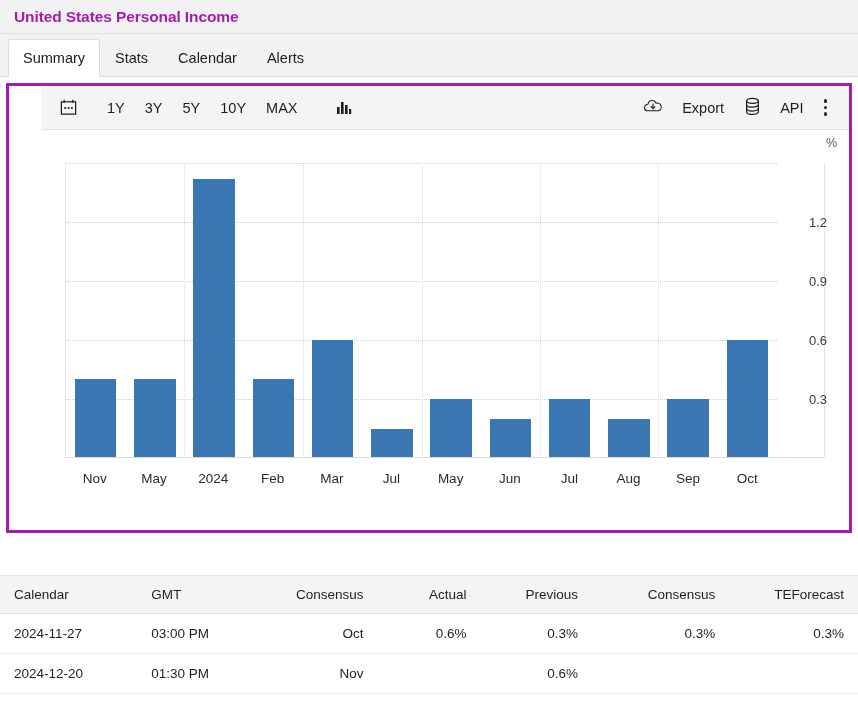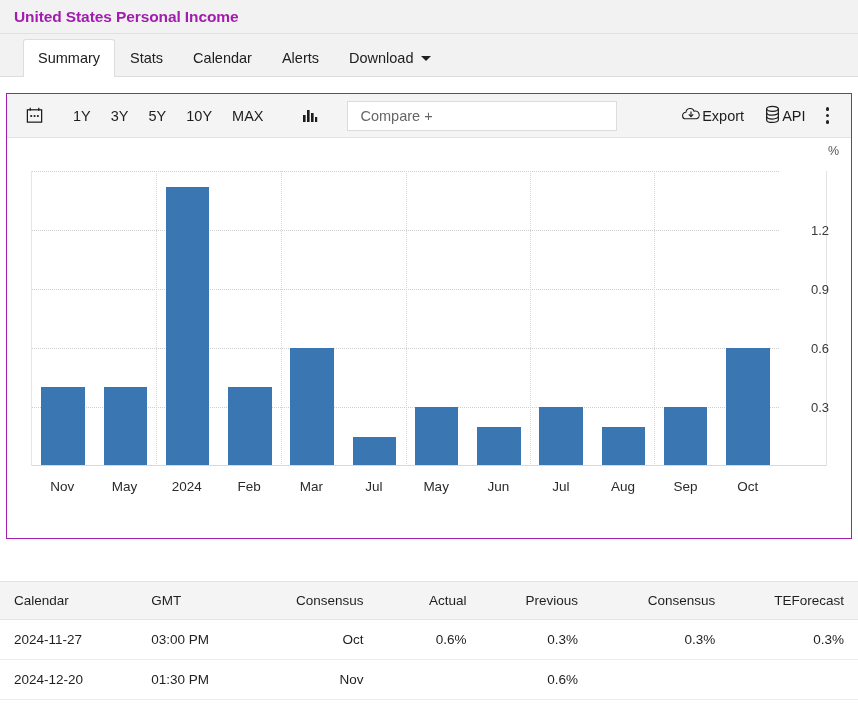--- a/index.html
+++ b/index.html
@@ -25,21 +25,21 @@
     color: #a21caf;
     letter-spacing: -0.1px;
   }
 
   
   .tabbar {
     height: 43px;
     background: #f2f2f2;
     border-bottom: 1px solid #dddddd;
     display: flex; align-items: stretch;
-    padding-left: 23px;
+    padding-left: 8px;
     position: relative;
   }
   .tab {
     display: flex; align-items: center;
     padding: 0 14px;
     font-size: 14.5px;
     color: #202020;
     cursor: pointer;
     border: 1px solid transparent;
     border-bottom: none;
@@ -65,23 +65,24 @@
     display: inline-block;
     margin-left: 7px;
     width: 0; height: 0;
     border-left: 5px solid transparent;
     border-right: 5px solid transparent;
     border-top: 5px solid #202020;
   }
 
   
   .chart-card {
-    margin: 16px 6px 0 6px;
-    border: 1px solid #a21caf;
+    margin: 6px 6px 0 6px;
+    border: 3px solid #a21caf;
     background: #ffffff;
+    padding-left: 32px;
   }
   .toolbar {
     height: 44px;
     background: #f4f4f4;
     border-bottom: 1px solid #e4e4e4;
     display: flex; align-items: center;
     padding: 0 12px;
     gap: 0px;
   }
   .tb-icon-btn {
@@ -104,21 +105,21 @@
     background: #ffffff;
     border: 1px solid #dcdcdc;
     display: flex; align-items: center;
     padding: 0 12px;
     font-size: 14.5px;
     color: #666666;
     cursor: text;
   }
   .tb-right { margin-left: auto; display: flex; align-items: center; gap: 0; }
   .tb-action {
-    display: flex; align-items: center; gap: 1px;
+    display: flex; align-items: center; gap: 19px;
     font-size: 14.5px; color: #1d1d1d;
     padding: 4px 10px; cursor: pointer;
     white-space: nowrap;
   }
   .kebab { display: flex; flex-direction: column; gap: 3px; padding: 6px 10px; cursor: pointer; }
   .kebab span { width: 3.5px; height: 3.5px; background: #222; border-radius: 50%; display: block; }
 
   
   .chart-body { position: relative; height: 400px; background: #fff; padding: 0; }
   .unit-label {
@@ -218,24 +219,20 @@
   </div>
   <div class="tab">
     <span>Stats</span>
   </div>
   <div class="tab">
     <span>Calendar</span>
   </div>
   <div class="tab">
     <span>Alerts</span>
   </div>
-  <div class="tab">
-    <span>Download</span>
-    <span class="caret"></span>
-  </div>
 </div>
 
 <div class="chart-card">
 
   <div class="toolbar">
 
     <div class="tb-icon-btn">
       <svg width="19" height="19" viewBox="0 0 20 20" fill="none">
         <rect x="2.5" y="4" width="15" height="13" stroke="#1d1d1d" stroke-width="1.3"></rect>
         <line x1="5.5" y1="1.8" x2="5.5" y2="5" stroke="#1d1d1d" stroke-width="1.3"></line>
@@ -256,23 +253,20 @@
 
     <div class="tb-icon-btn chart-type-btn">
       <svg width="18" height="18" viewBox="0 0 18 18">
         <rect x="2" y="8" width="2.6" height="7" fill="#1d1d1d"></rect>
         <rect x="6" y="3" width="2.6" height="12" fill="#1d1d1d"></rect>
         <rect x="10" y="6" width="2.6" height="9" fill="#1d1d1d"></rect>
         <rect x="14" y="10" width="2.2" height="5" fill="#1d1d1d"></rect>
       </svg>
     </div>
 
-    <div class="compare-box">
-      <span>Compare +</span>
-    </div>
 
     <div class="tb-right">
       <div class="tb-action">
         <span>
           <svg width="20" height="18" viewBox="0 0 22 18" fill="none">
             <path d="M5.2 14.3a3.6 3.6 0 0 1 .3-7.2 4.6 4.6 0 0 1 8.9-1.1 3.3 3.3 0 0 1 2.6 8.3z" stroke="#1d1d1d" stroke-width="1.2" stroke-linejoin="round"></path>
             <line x1="11" y1="6.2" x2="11" y2="11.6" stroke="#1d1d1d" stroke-width="1.3"></line>
             <path d="M8.6 9.4 11 11.9l2.4-2.5" stroke="#1d1d1d" stroke-width="1.3" fill="none"></path>
           </svg>
         </span>

